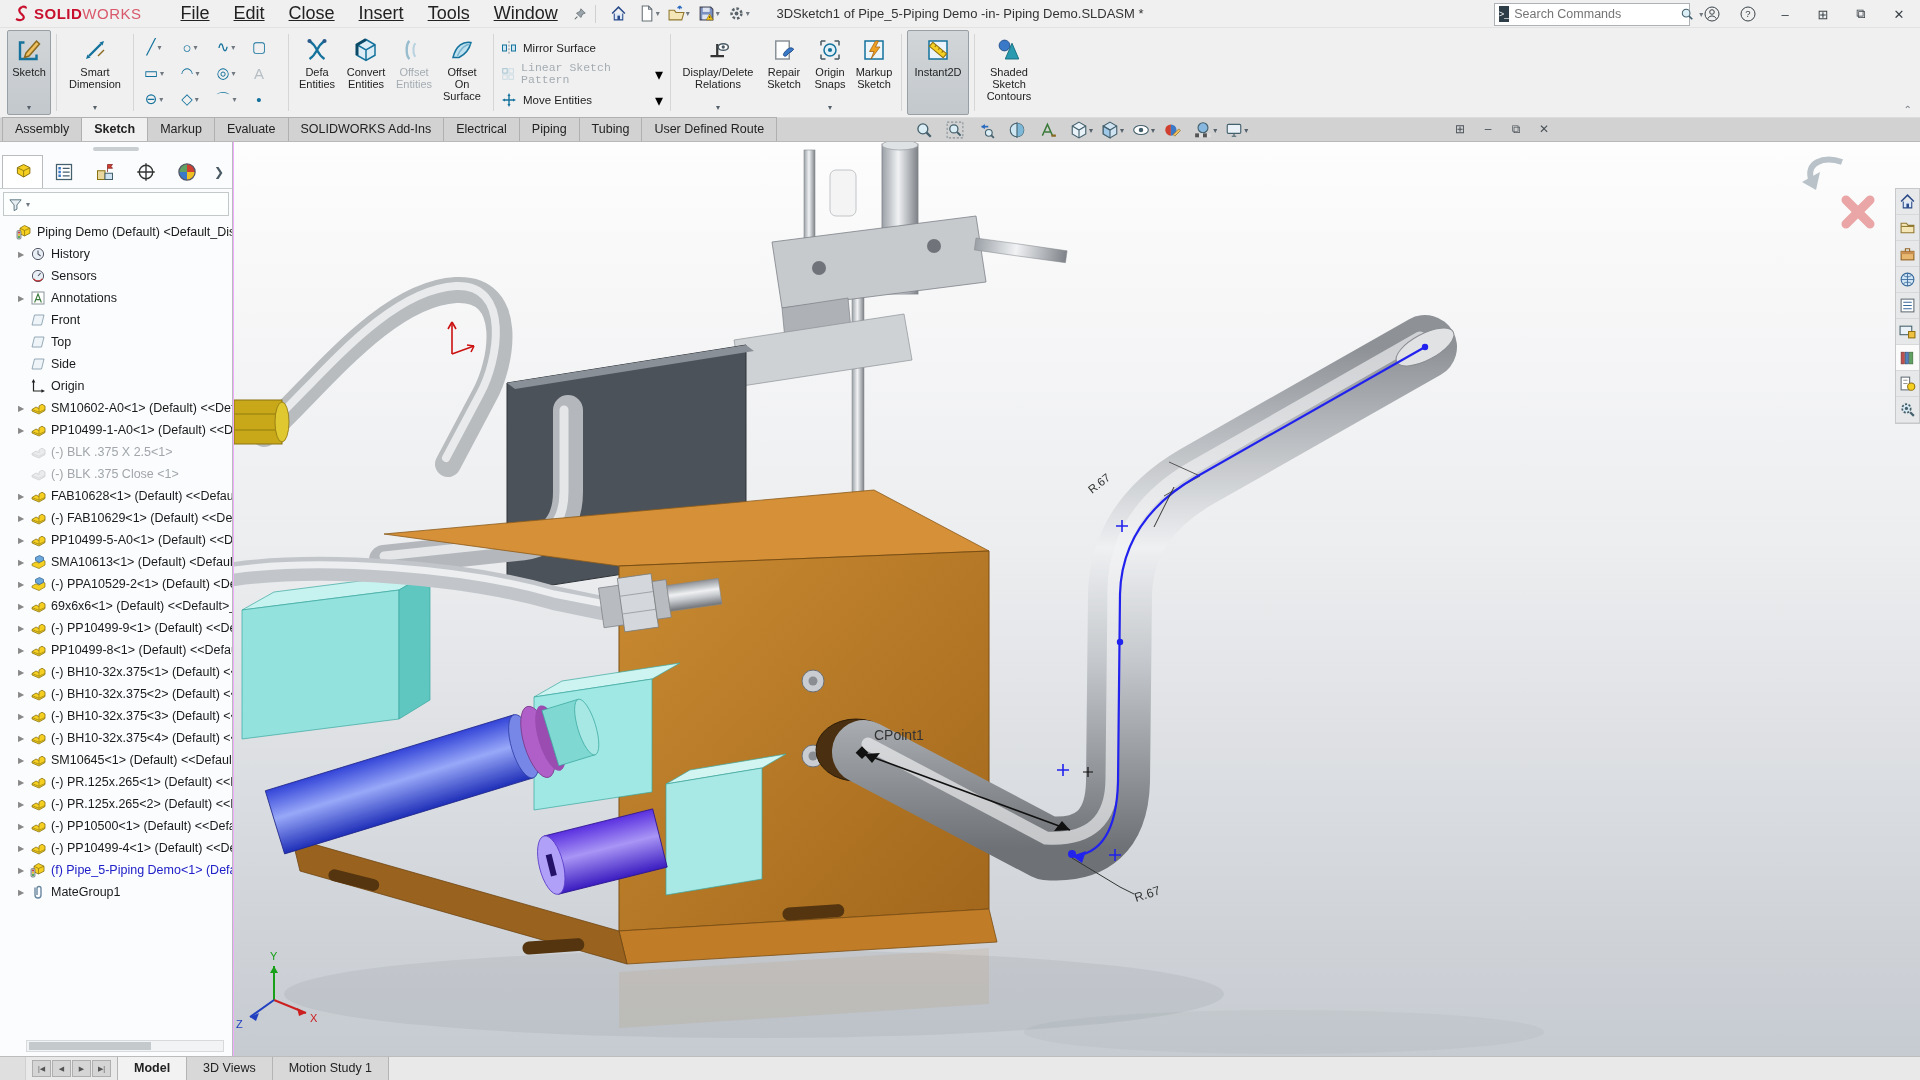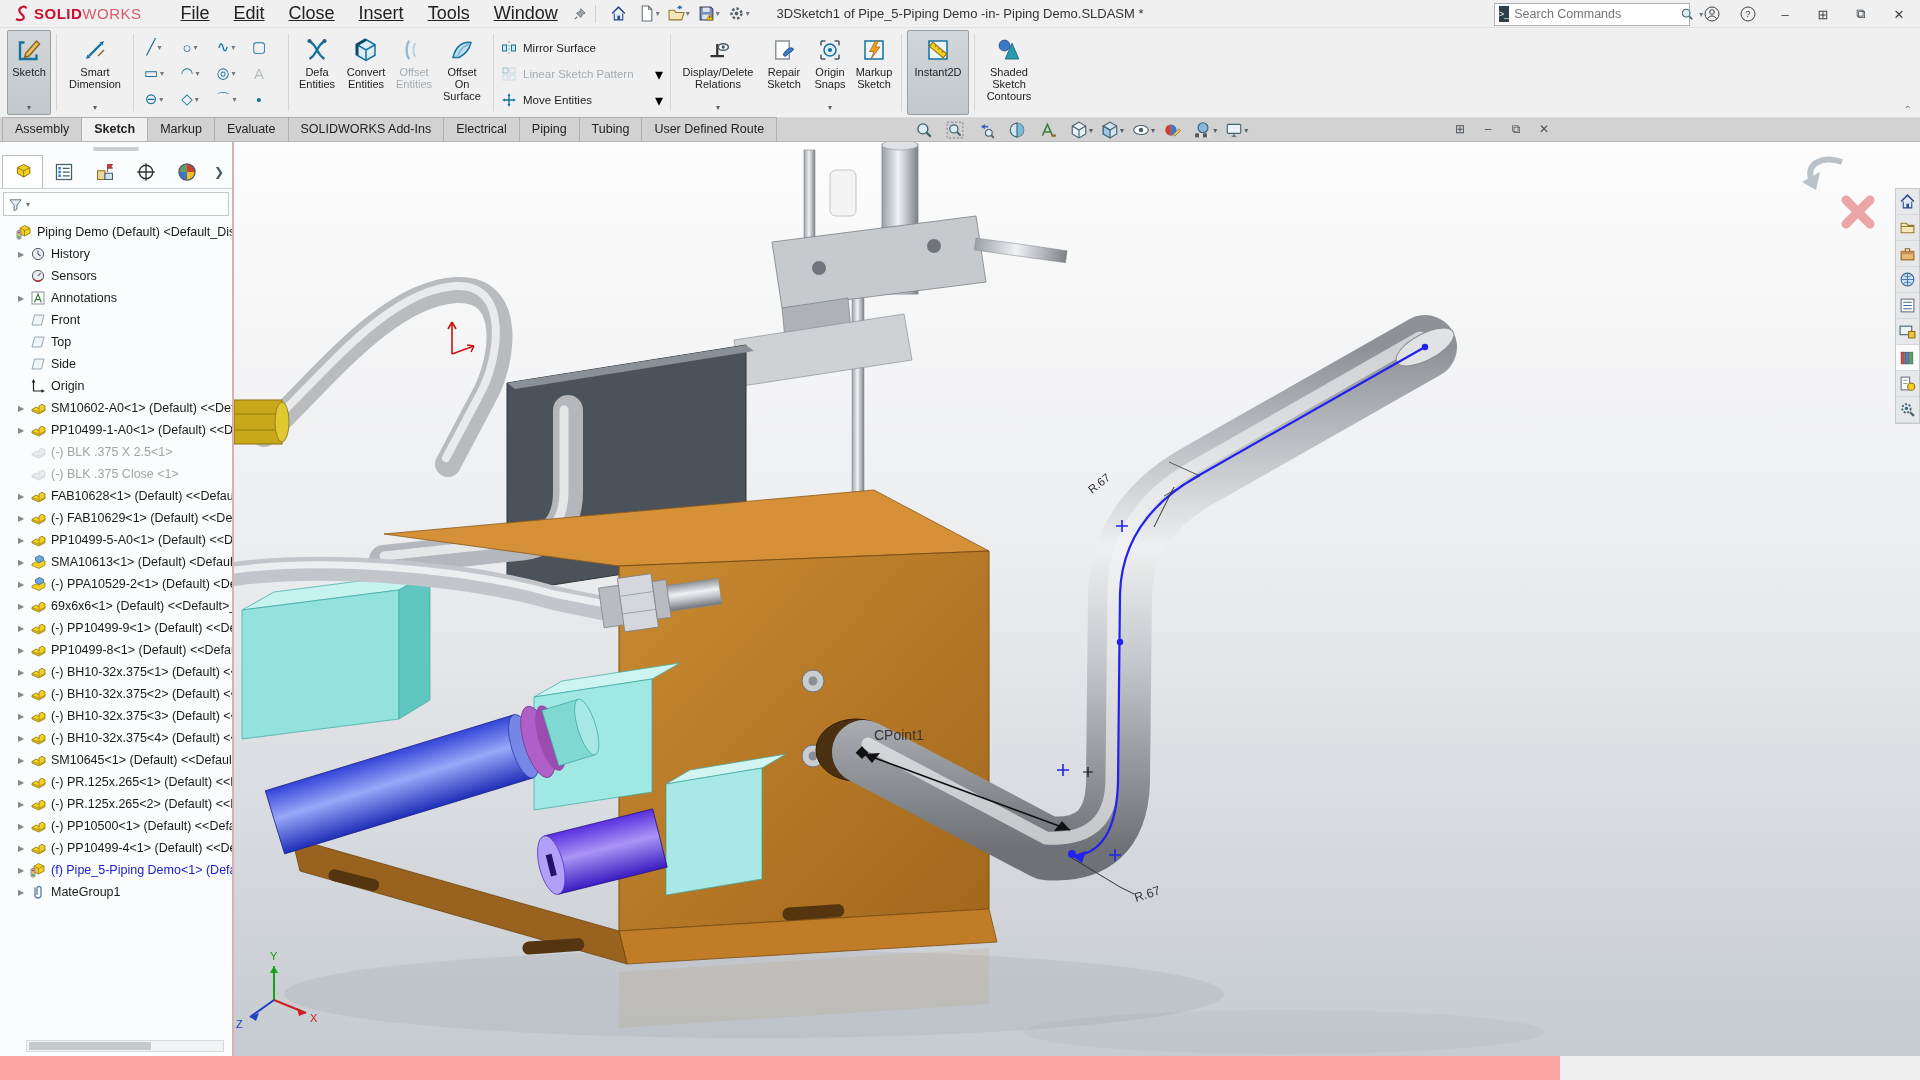--- a/index.html
+++ b/index.html
@@ -1,18 +1,18 @@
 <!DOCTYPE html>
 <html><head>
 <meta charset="utf-8">
 <style>
   * { margin:0; padding:0; box-sizing:border-box; }
   html,body { width:1920px; height:1080px; overflow:hidden;
     font-family:"Liberation Sans", sans-serif; background:#f0f0f0; }
-  .app { position:absolute; inset:0; width:1560px; height:1080px; background:#fca5a5; }
+  .app { position:absolute; inset:0; width:1560px; height:1080px; background:#f0abfc; }
   .hidden { visibility:hidden; }
   .isvg { width:16px; height:16px; display:block; }
 
   
   .titlebar { position:absolute; left:0; top:0; width:1920px; height:28px;
     background:#f0f0f0; border-bottom:1px solid #e2e2e2; display:flex; align-items:center; }
   .logo { display:flex; align-items:center; gap:4px; padding:0 10px 0 10px; }
   .logo .word { font-size:15px; letter-spacing:.5px; }
   .logo .w1 { color:#c8102e; font-weight:bold; }
   .logo .w2 { color:#d9596b; font-weight:normal; }
@@ -53,21 +53,21 @@
   .rbtn.disabled { pointer-events:none; }
   .rbtn.disabled .rlabel { color:#a4acb2; }
   .rbtn.disabled .ricon { opacity:.4; }
   .toolgrid { display:flex; flex-wrap:wrap; width:150px; align-content:flex-start; padding-top:4px; }
   .tcell { width:36px; height:26px; display:flex; align-items:center; justify-content:center; gap:2px;
     color:#14729c; font-size:15px; border:1px solid transparent; }
   .tcell.disabled { color:#b6bec4; pointer-events:none; }
   .rstack { display:flex; flex-direction:column; justify-content:flex-start; padding-top:5px; width:172px; }
   .srow { display:flex; align-items:center; gap:6px; height:26px; padding:0 4px; border:1px solid transparent; }
   .srow .rlabel { margin:0; text-align:left; font-size:11.5px; }
-  .srow.disabled .rlabel { color:#a4acb2; }
+  .srow.disabled .rlabel { color:#a4acb2;font-family:Liberation Mono, monospace; }
   .srow.disabled .isvg { opacity:.4; }
   .srow .rdd { margin-left:auto; }
   .ribcollapse { position:absolute; right:8px; bottom:2px; color:#707880; font-size:10px; }
 
   
   .tabrow { position:absolute; left:0; top:118px; width:1920px; height:24px; background:#d2d2d2;
     border-bottom:1px solid #b8b8b8; display:flex; align-items:flex-end; }
   .ctabs { display:flex; height:24px; align-items:stretch; padding-left:2px; }
   .ctab { font-size:12.5px; color:#222; padding:4px 12px 3px 12px; background:#d2d2d2;
     border:1px solid #b0b0b0; border-bottom:none; margin-right:-1px; white-space:nowrap; }
@@ -1384,14 +1384,28 @@
             <span>
               <svg class="isvg" viewBox="0 0 16 16">
                 <use href="#i-gearmag"></use>
               </svg>
             </span>
           </div>
       </div>
     </div>
   </div>
 
+  <div class="statusbar">
+    <div class="sb-corner"></div>
+    <div class="navbtns">
+      <div class="navbtn">|◀</div>
+      <div class="navbtn">◀</div>
+      <div class="navbtn">▶</div>
+      <div class="navbtn">▶|</div>
+    </div>
+    <div class="stabs">
+      <div class="stab active"><span>Model</span></div>
+        <div class="stab"><span>3D Views</span></div>
+        <div class="stab"><span>Motion Study 1</span></div>
+    </div>
+  </div>
 
 </div>
 
 </body></html>

